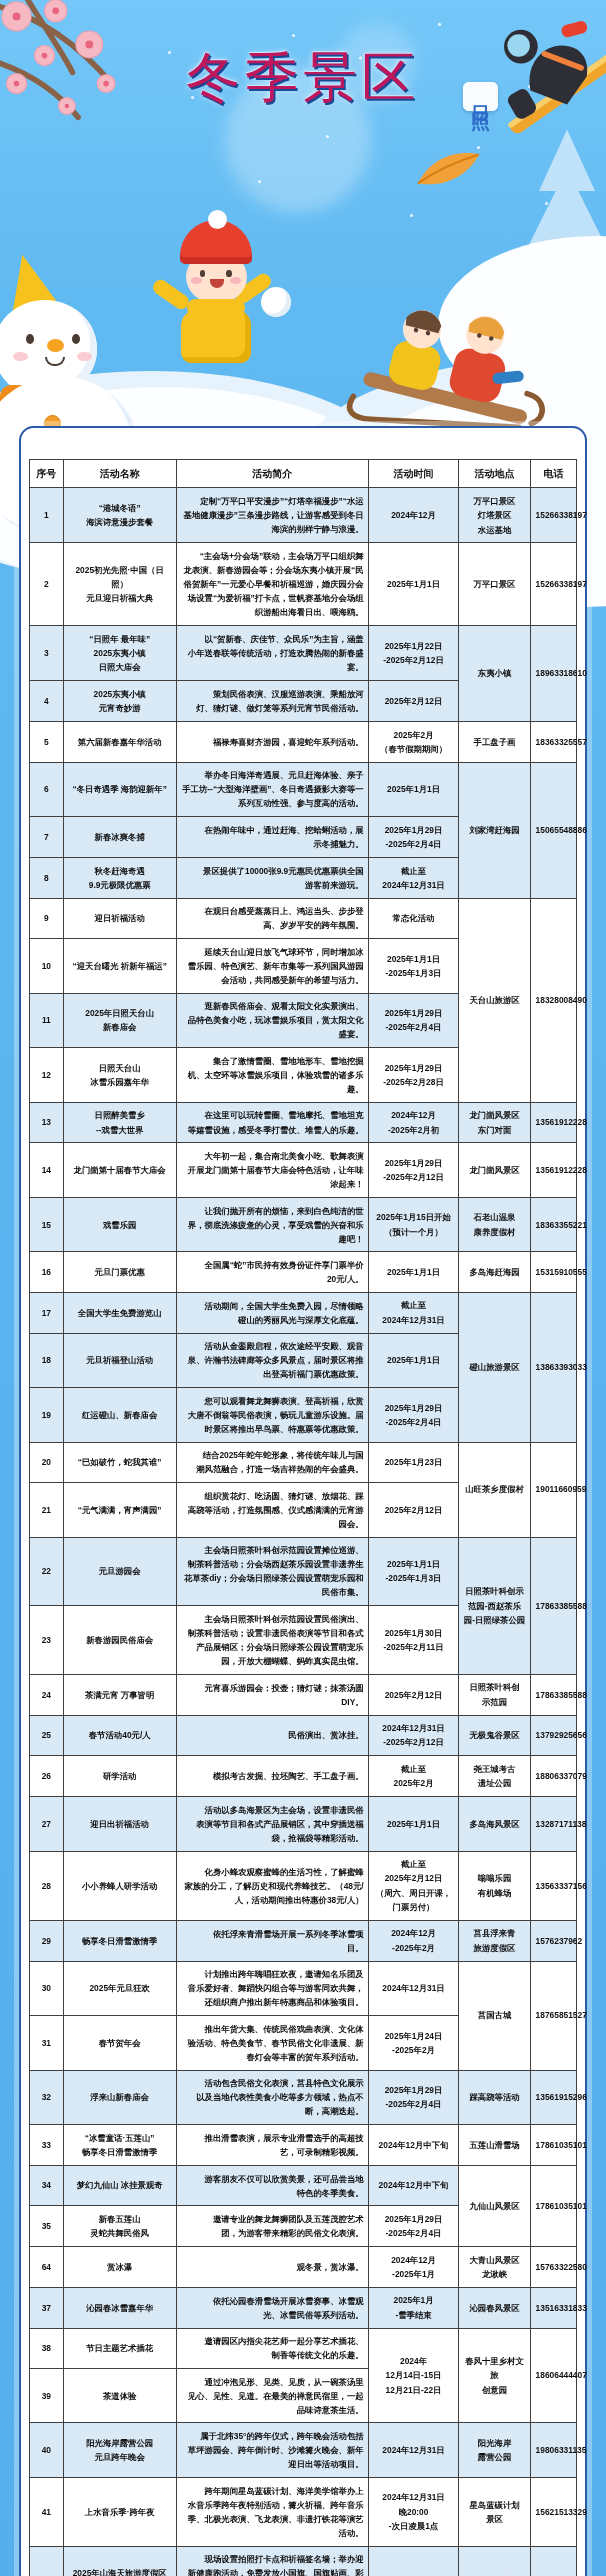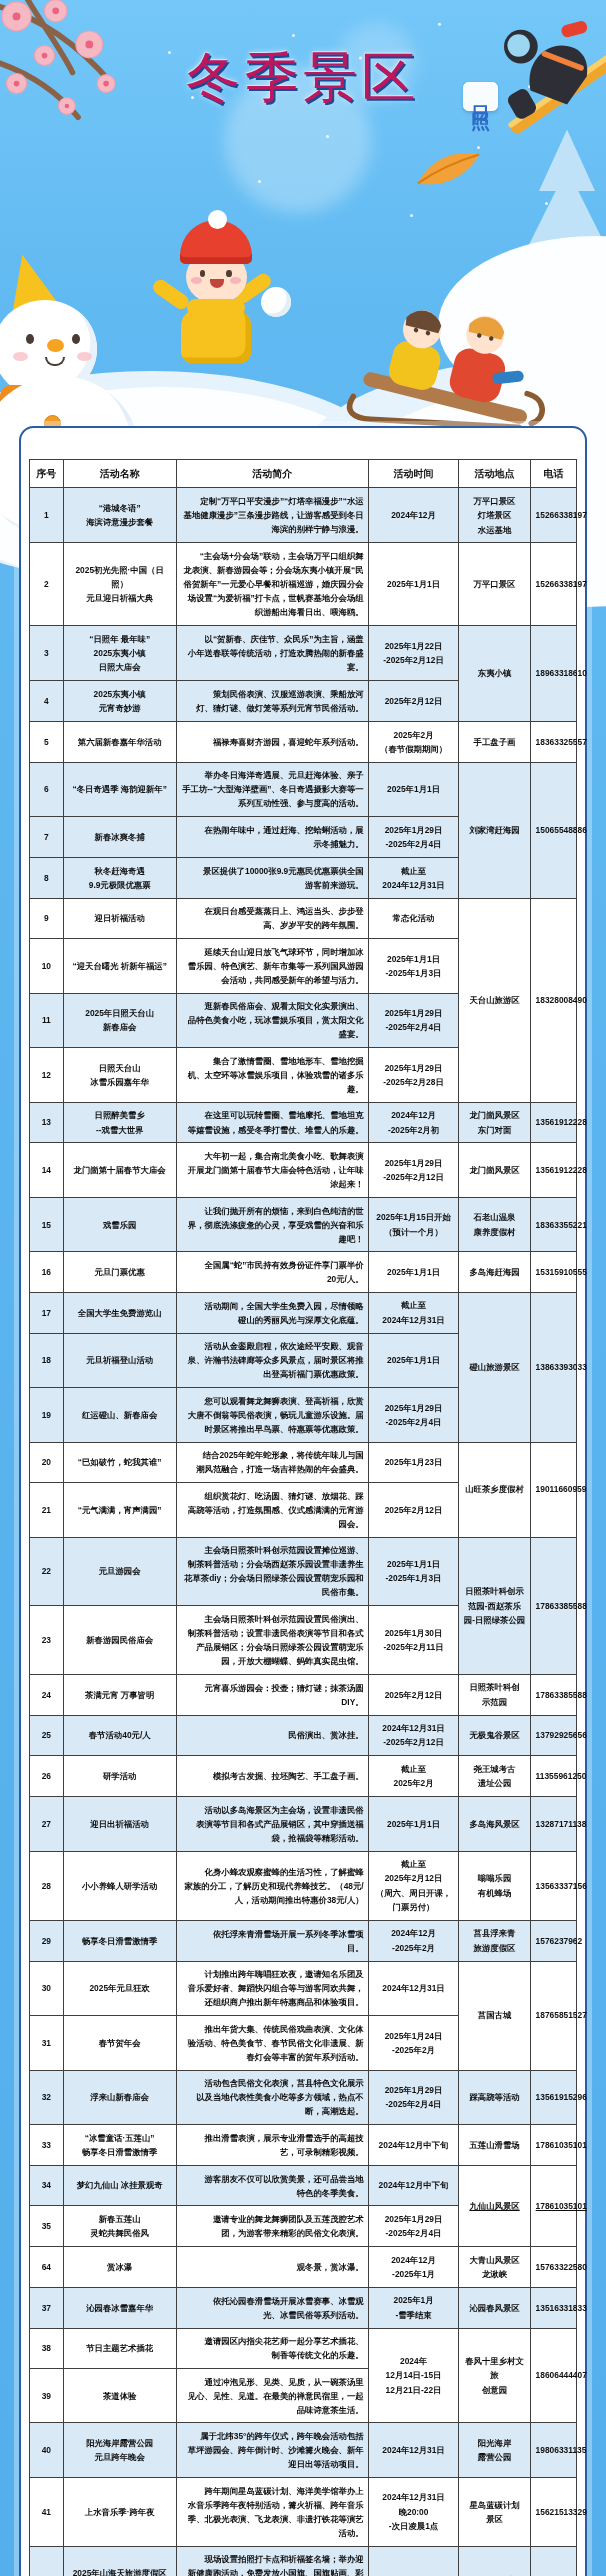--- a/index.html
+++ b/index.html
@@ -69,21 +69,21 @@
     border:0.6px solid #3f3f3f;font-size:10px;font-weight:800;color:#111;
     padding:6.7px 2.2px;background:#fff;
   }
   table.acts td{
     border:0.6px solid #3f3f3f;font-size:8.4px;color:#101010;
     padding:5.6px 4.5px;vertical-align:middle;font-weight:700;
   }
   td.c{text-align:center;white-space:pre-line;line-height:1.7;}
   td.desc{text-align:right;text-indent:2em;line-height:1.68;font-weight:600;}
   tr.shade td{background:#d9e9f6;}
-  td.nobg{background:#fff !important;text-decoration:underline;}
+  td.nobg{background:#fff !important;}
   
   .flake{position:absolute;z-index:2;}
 </style>
 </head>
 <body>
 
 <div class="soft-blob" style="left:225px;top:67px;width:146px;height:146px;"></div>
 <div class="soft-blob" style="left:337px;top:22.5px;width:79px;height:79px;opacity:.2;"></div>
 <div class="soft-blob" style="left:67px;top:2493px;width:67px;height:67px;opacity:.18;"></div>
 <div class="soft-blob" style="left:483px;top:2482px;width:84px;height:84px;opacity:.18;"></div>
@@ -435,21 +435,21 @@
           <td class="c">13792925656</td>
         </tr>
         <tr>
           <td class="c">26</td>
           <td class="c">研学活动</td>
           <td class="desc">模拟考古发掘、拉坯陶艺、手工盘子画。</td>
           <td class="c">截止至
 2025年2月</td>
           <td class="c">尧王城考古
 遗址公园</td>
-          <td class="c">11355961250</td>
+          <td class="c">18806337079</td>
         </tr>
         <tr class="shade">
           <td class="c">27</td>
           <td class="c">迎日出祈福活动</td>
           <td class="desc">活动以多岛海景区为主会场，设置非遗民俗表演等节目和各式产品展销区，其中穿插送福袋，抢福袋等精彩活动。</td>
           <td class="c">2025年1月1日</td>
           <td class="c">多岛海风景区</td>
           <td class="c">13287171138</td>
         </tr>
         <tr>

